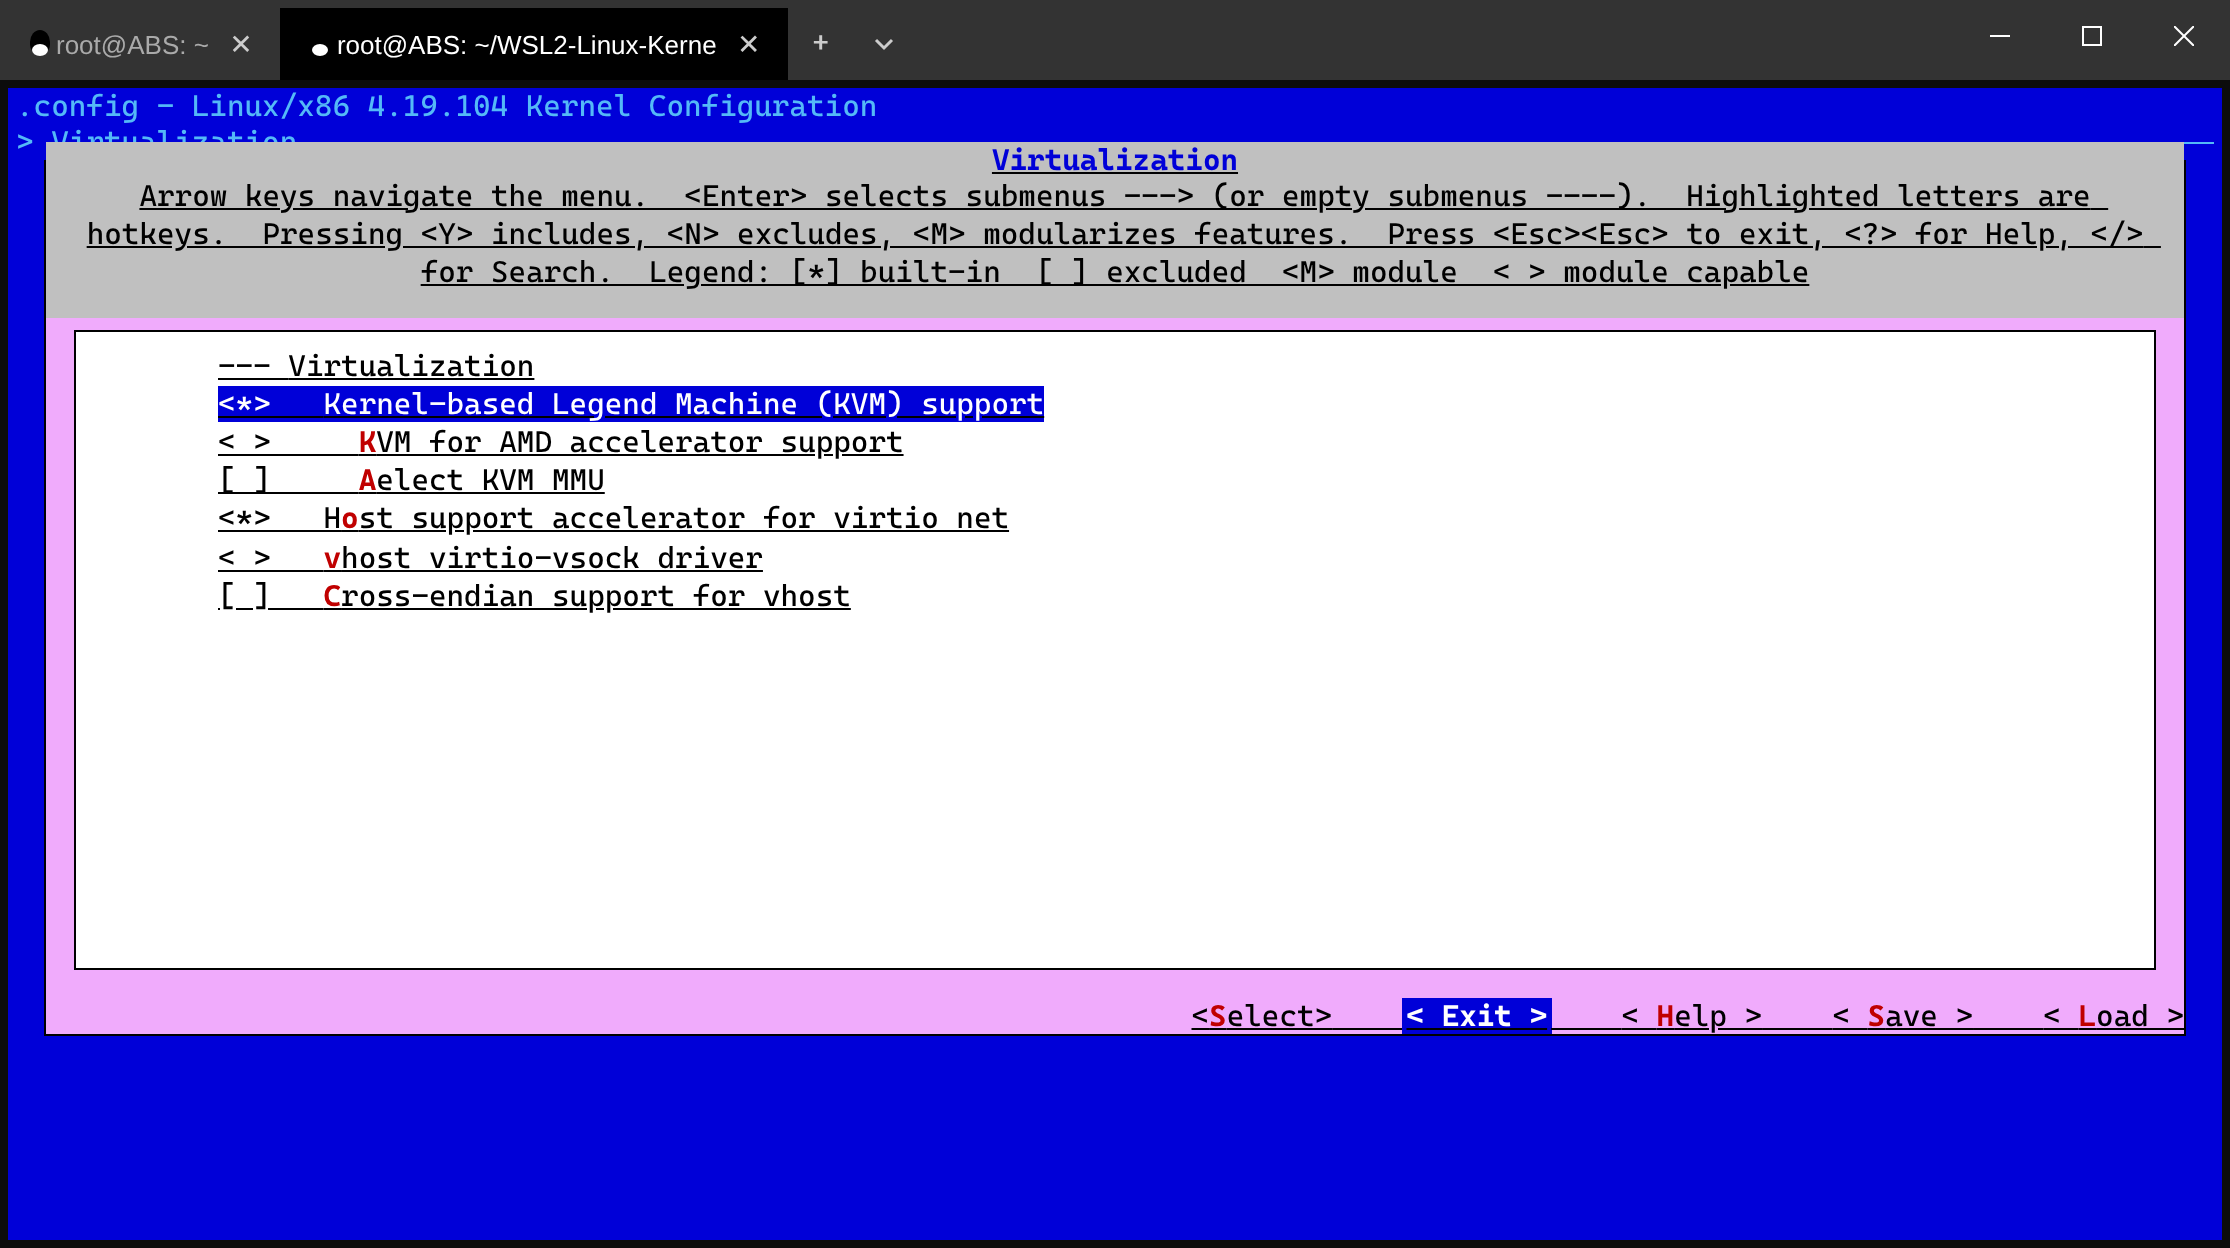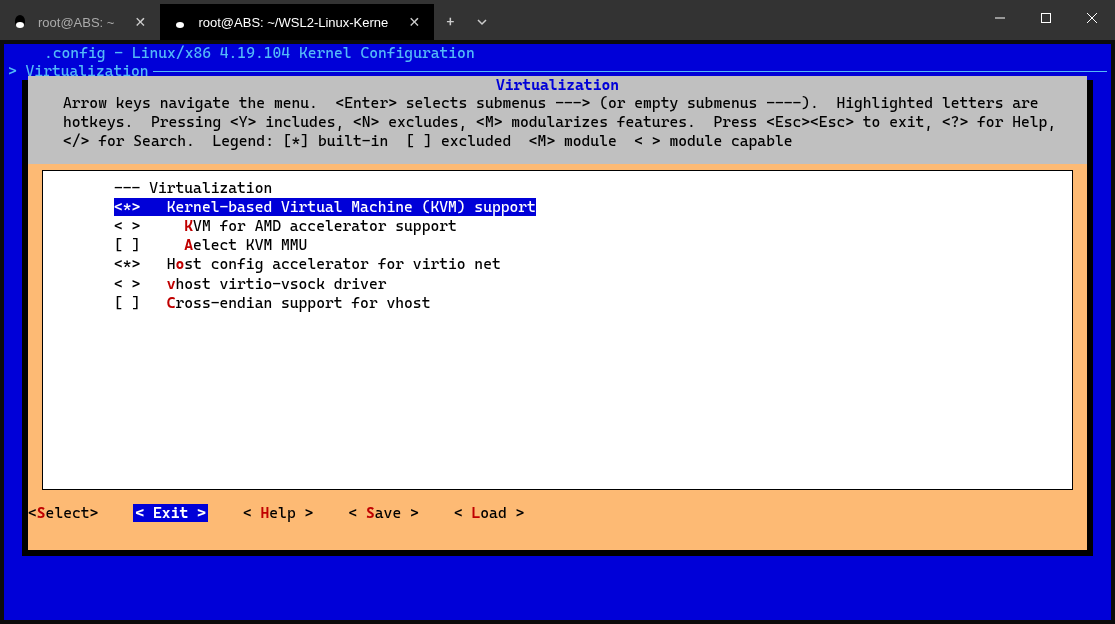--- a/index.html
+++ b/index.html
@@ -24,21 +24,20 @@
     margin-top: 4px;
   }
   .tab {
     display: flex;
     align-items: center;
     padding: 0 12px;
     height: 36px;
     color: #ccc;
     font-family: "Segoe UI", sans-serif;
     font-size: 13px;
-    gap: 10px;
     cursor: pointer;
     position: relative;
   }
   .tab.inactive { background: #333333; color: #aaa; }
   .tab.active { background: #000000; color: #fff; }
   .tab-icon {
     width: 16px; height: 16px;
     display: inline-flex;
     align-items: center;
     justify-content: center;
@@ -81,63 +80,64 @@
     width: 100%;
     height: 100%;
     padding: 0;
     position: relative;
   }
   .config-title {
     color: #54b9f7;
     background: #0000d8;
     white-space: pre;
     padding: 0 4px;
-    margin-left: 36px;
   }
   .breadcrumb {
     color: #54b9f7;
     background: #0000d8;
     white-space: pre;
     padding: 0 4px;
     display: flex;
     align-items: center;
   }
   .bc-line {
     flex: 1;
     height: 1px;
     background: #54b9f7;
     margin-left: 4px;
   }
   .dialog-wrap {
     margin: 0 18px 10px 18px;
   }
   .dialog {
-    background: #fdba74;
-    border: 6px solid #000000;
-    position: relative;
+    background: #f0abfc;
+    border: 1px solid #000000;
+    position: relative;
+    text-decoration: underline;
   }
   .dialog-title {
     text-align: center;
     color: #0000d8;
     background: #c0c0c0;
     position: relative;
     top: -10px;
     margin-bottom: -10px;
     font-weight: bold;
   }
   .dialog-title span {
     background: #c0c0c0;
     padding: 0 4px;
   }
   .help-text {
     color: #000;
     background: #c0c0c0;
-    padding: 0 18px 12px 35px;
+    padding: 0 18px 12px 18px;
     white-space: pre-wrap;
     line-height: 1.28;
+    text-align: center;
   }
   .menu-area {
     margin: 6px 14px 10px 14px;
     background: #fff;
     border: 1px solid #000;
     padding: 8px 0;
     min-height: 320px;
   }
   .menu-row {
     white-space: pre;
@@ -145,23 +145,23 @@
     line-height: 1.28;
     padding-left: 71px;
   }
   .menu-row .hotkey { color: #c00000; font-weight: bold; }
   .menu-row.selected { }
   .menu-row .seltext {
     background: #0000d8;
     color: #fff;
   }
   .button-bar {
-    text-align: left;
+    text-align: right;
     color: #000;
-    padding: 4px 0 28px 0;
+    padding: 4px 0 0 0;
     white-space: pre;
   }
   .button-bar .btn { display:inline; }
   .button-bar .hot { color: #c00000; font-weight: bold; }
   .button-bar .active-btn {
     background: #0000d8; color: #fff;
     font-weight: bold;
     padding: 0 2px;
   }
   .tux {
@@ -242,24 +242,24 @@
 
     <div class="dialog-wrap">
       <div class="dialog">
         <div class="dialog-title">
           <span>Virtualization</span>
         </div>
         <div class="help-text">Arrow keys navigate the menu.  &lt;Enter&gt; selects submenus ---&gt; (or empty submenus ----).  Highlighted letters are hotkeys.  Pressing &lt;Y&gt; includes, &lt;N&gt; excludes, &lt;M&gt; modularizes features.  Press &lt;Esc&gt;&lt;Esc&gt; to exit, &lt;?&gt; for Help, &lt;/&gt; for Search.  Legend: [*] built-in  [ ] excluded  &lt;M&gt; module  &lt; &gt; module capable</div>
 
         <div class="menu-area">
           <div class="menu-row"><span>--- </span><span>Virtualization</span></div>
-          <div class="menu-row selected"><span class="seltext"><span>&lt;*&gt;   </span><span>Kernel-based Virtual Machine (KVM) support</span></span></div>
+          <div class="menu-row selected"><span class="seltext"><span>&lt;*&gt;   </span><span>Kernel-based Legend Machine (KVM) support</span></span></div>
           <div class="menu-row"><span>&lt; &gt;     </span><span class="hotkey">K</span><span>VM for AMD accelerator support</span></div>
           <div class="menu-row"><span>[ ]     </span><span class="hotkey">A</span><span>elect KVM MMU</span></div>
-          <div class="menu-row"><span>&lt;*&gt;   H</span><span class="hotkey">o</span><span>st config accelerator for virtio net</span></div>
+          <div class="menu-row"><span>&lt;*&gt;   H</span><span class="hotkey">o</span><span>st support accelerator for virtio net</span></div>
           <div class="menu-row"><span>&lt; &gt;   </span><span class="hotkey">v</span><span>host virtio-vsock driver</span></div>
           <div class="menu-row"><span>[ ]   </span><span class="hotkey">C</span><span>ross-endian support for vhost</span></div>
         </div>
 
         <div class="button-bar"><span class="btn"><span>&lt;</span><span class="hot">S</span><span>elect&gt;</span></span>    <span class="active-btn">&lt; Exit &gt;</span>    <span class="btn"><span>&lt; </span><span class="hot">H</span><span>elp &gt;</span></span>    <span class="btn"><span>&lt; </span><span class="hot">S</span><span>ave &gt;</span></span>    <span class="btn"><span>&lt; </span><span class="hot">L</span><span>oad &gt;</span></span></div>
       </div>
     </div>
   </div>
 </div>
 

